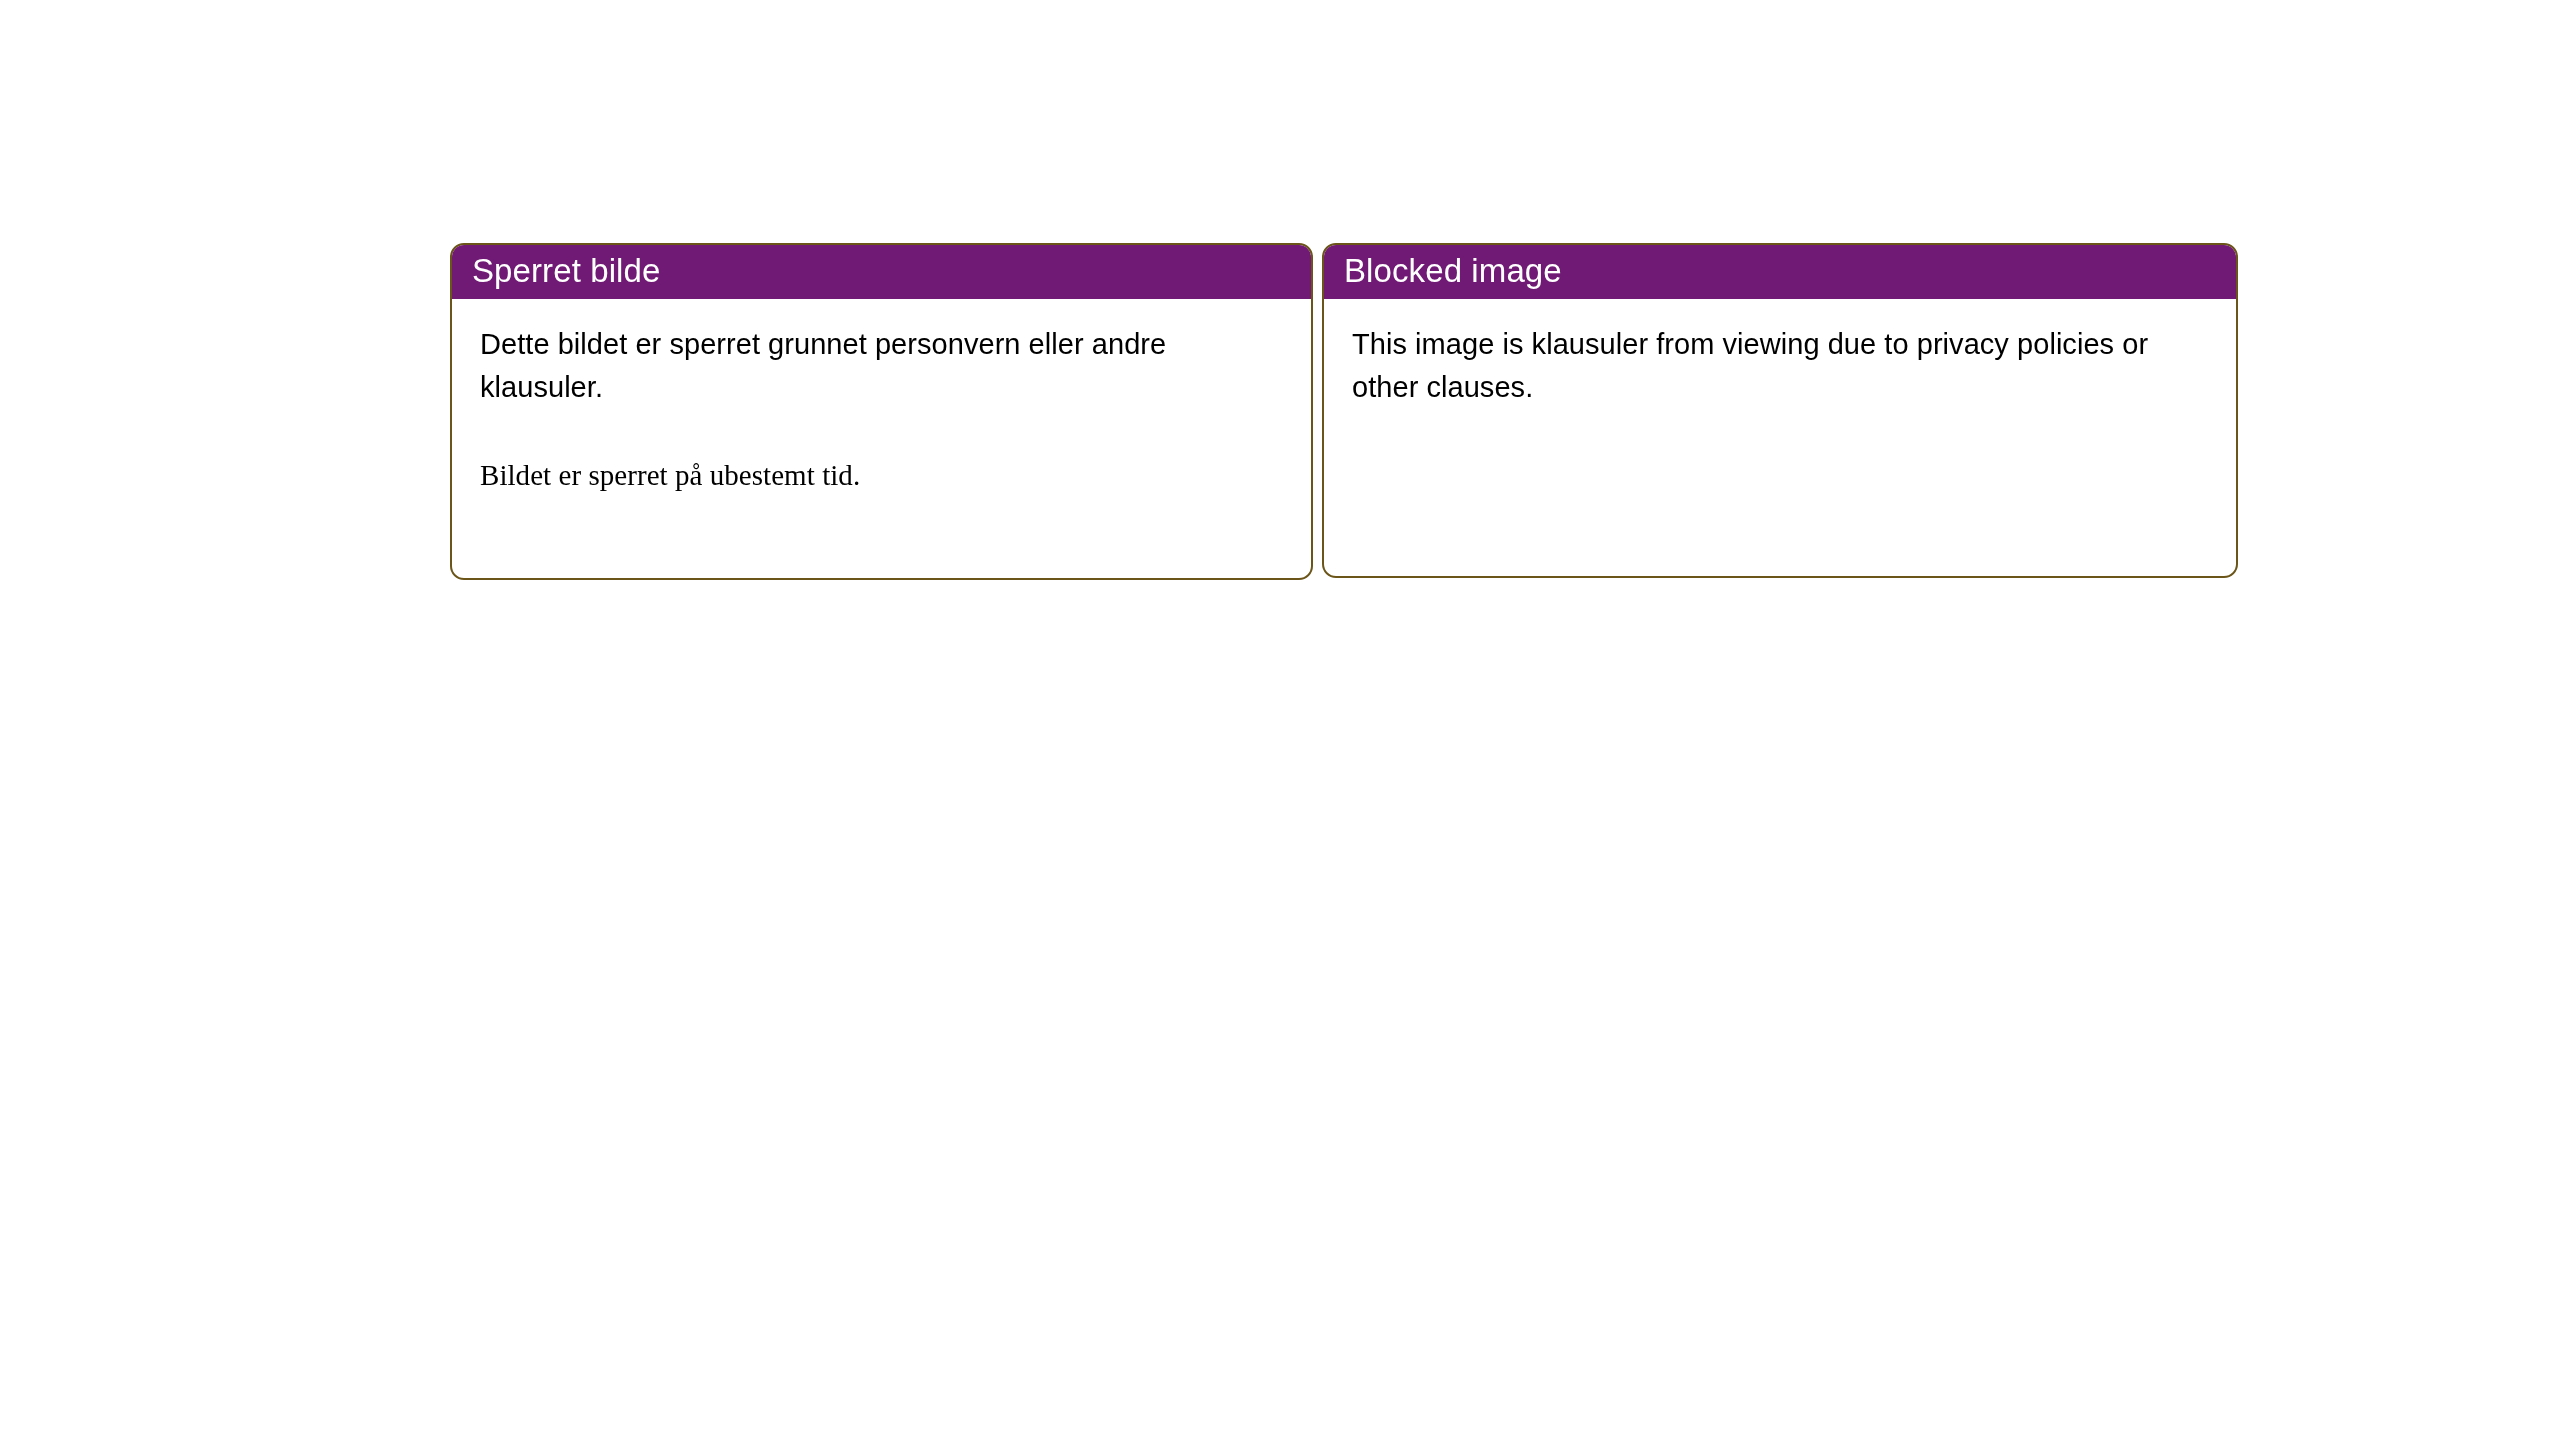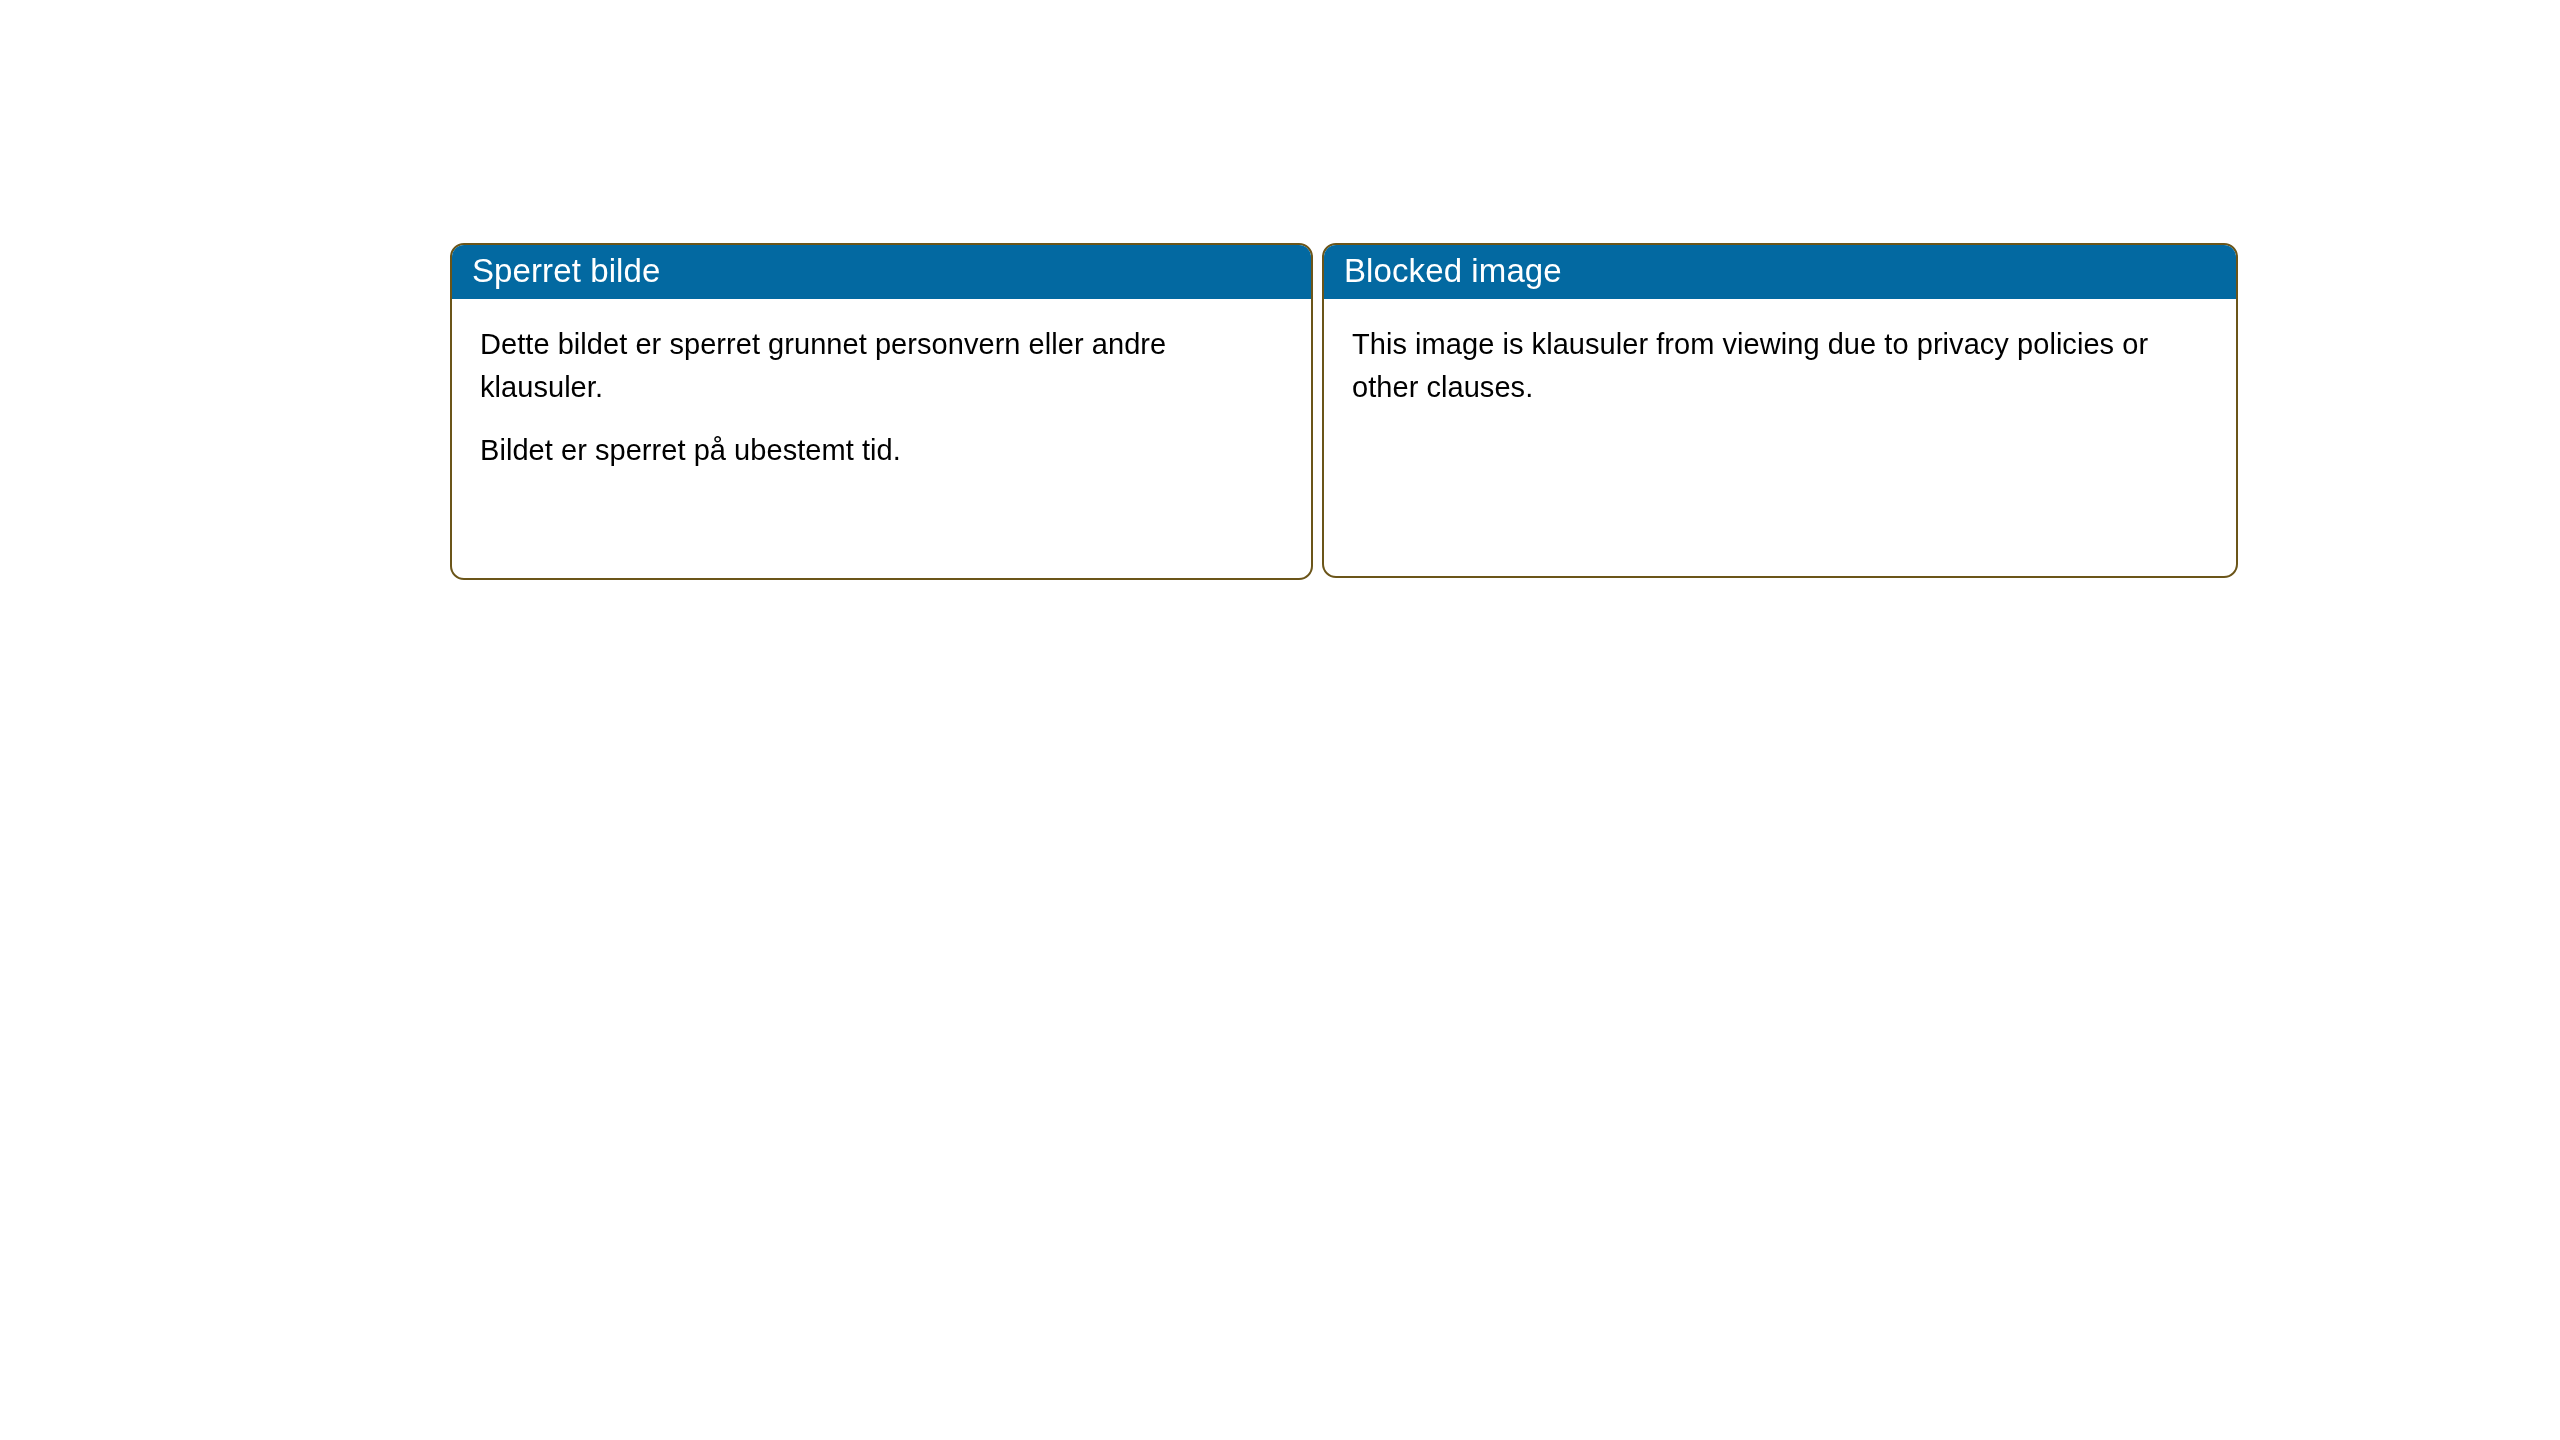--- a/index.html
+++ b/index.html
@@ -42,21 +42,21 @@
     height: 337px;
   }
 
   .notice-card.card-en {
     width: 916px;
     height: 335px;
   }
 
   .card-header {
     box-sizing: border-box;
-    background: #0369a1;
+    background: #701a75;
     border-top-left-radius: 12px;
     border-top-right-radius: 12px;
     height: 56px;
     flex: 0 0 56px;
     display: flex;
     align-items: center;
     padding: 0 0 0 22px;
     margin: -2px -2px 0 -2px;
     width: calc(100% + 4px);
   }
@@ -79,21 +79,22 @@
   .card-paragraph {
     color: #000000;
     font-size: 29px;
     line-height: 43px;
     font-weight: 400;
     margin: 0;
     letter-spacing: 0.05px;
   }
 
   .card-paragraph + .card-paragraph {
-    margin-top: 20px;
+    margin-top: 45px;
+    font-family: Liberation Serif, serif;
   }
 </style>
 </head>
 <body>
 
 <div id="notice-area">
 
   <section class="notice-card card-no">
     <header class="card-header">
       <h1 class="card-title">Sperret bilde</h1>

